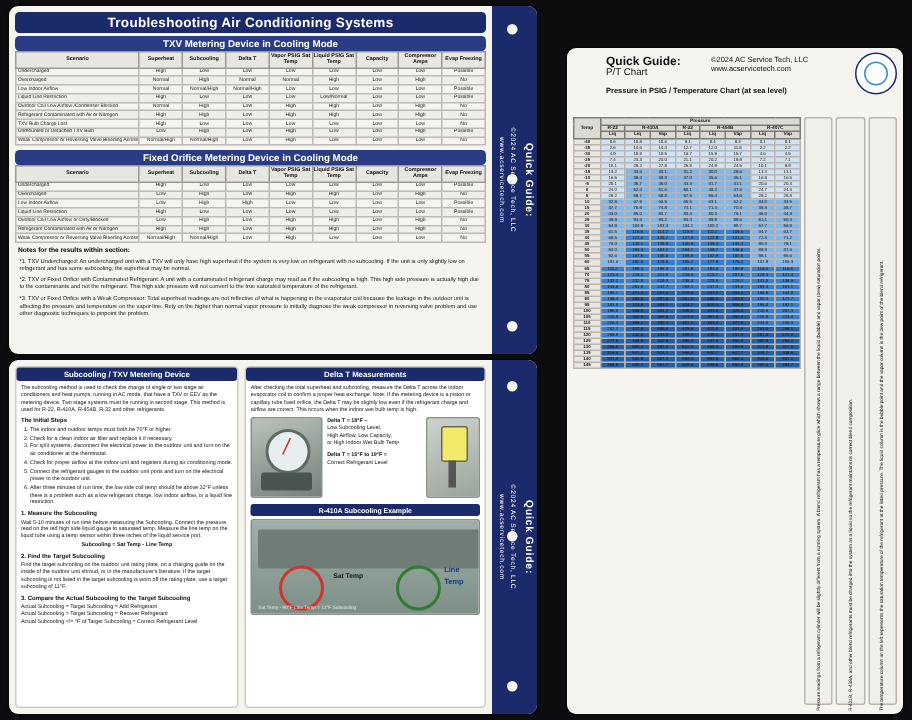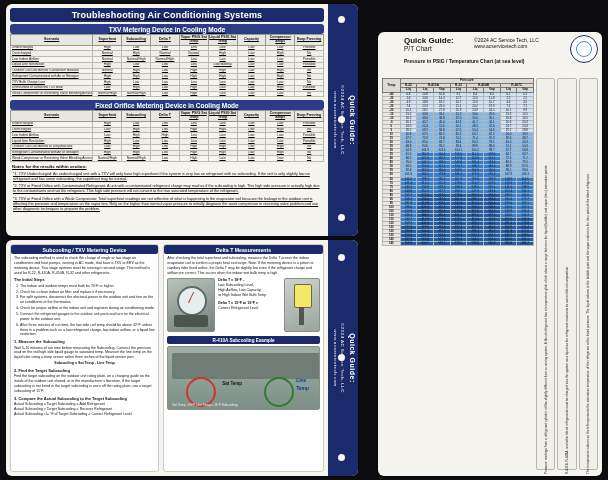--- a/index.html
+++ b/index.html
@@ -103,21 +103,21 @@
     content:"";position:absolute;left:5px;top:5px;width:14px;height:14px;border-radius:50%;
     border:1px solid #3f8bd0;
   }
 </style>
 </head>
 <body>
 
 <div class="stage">
 
   <div class="card" id="leftcard">
-    <div class="inner" style="padding-right:34px;text-decoration:underline;">
+    <div class="inner" style="padding-right:34px;">
       <div class="titlebar t1">Troubleshooting Air Conditioning Systems</div>
 
       <div class="titlebar t2" style="margin-top:2px;">TXV Metering Device in Cooling Mode</div>
 
       <table class="grid">
         <thead>
             <tr>
           <th style="width:26%">Scenario</th>
           <th>Superheat</th>
           <th>Subcooling</th>

